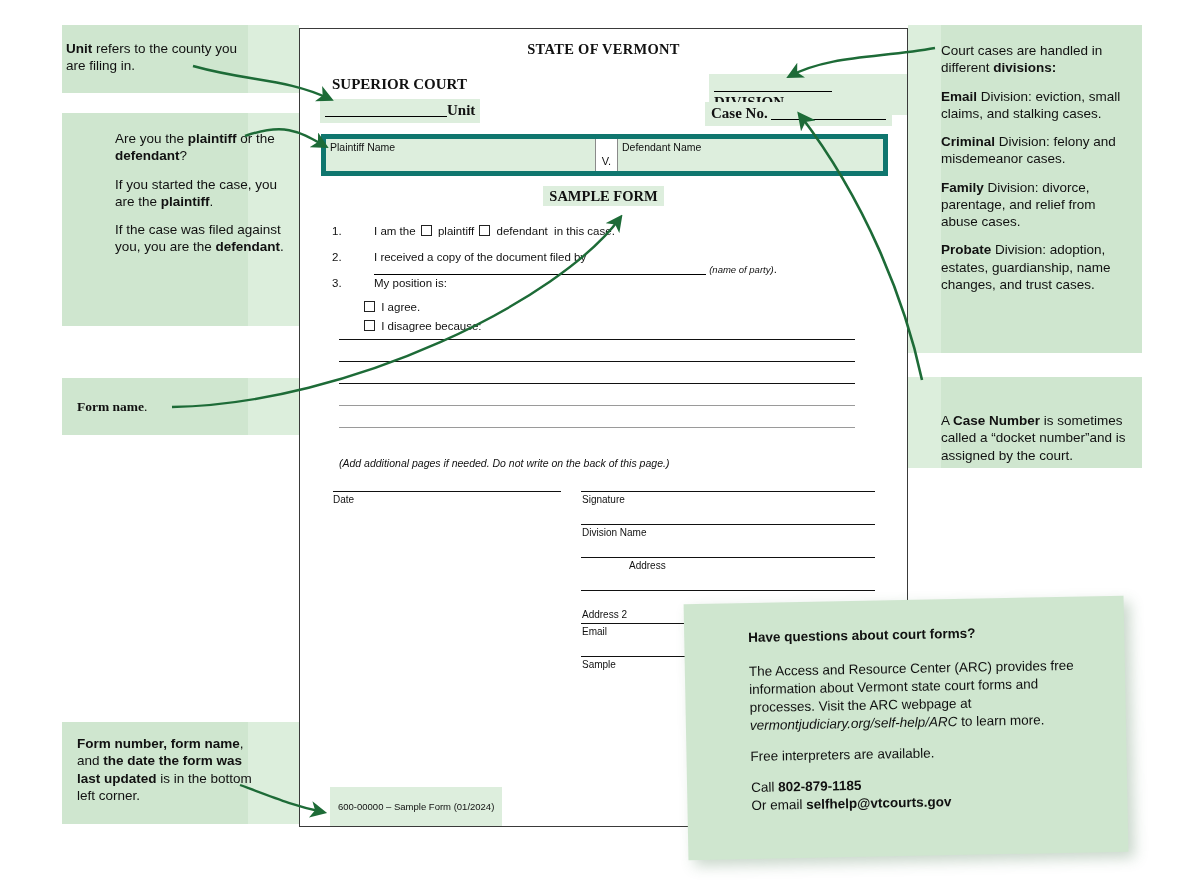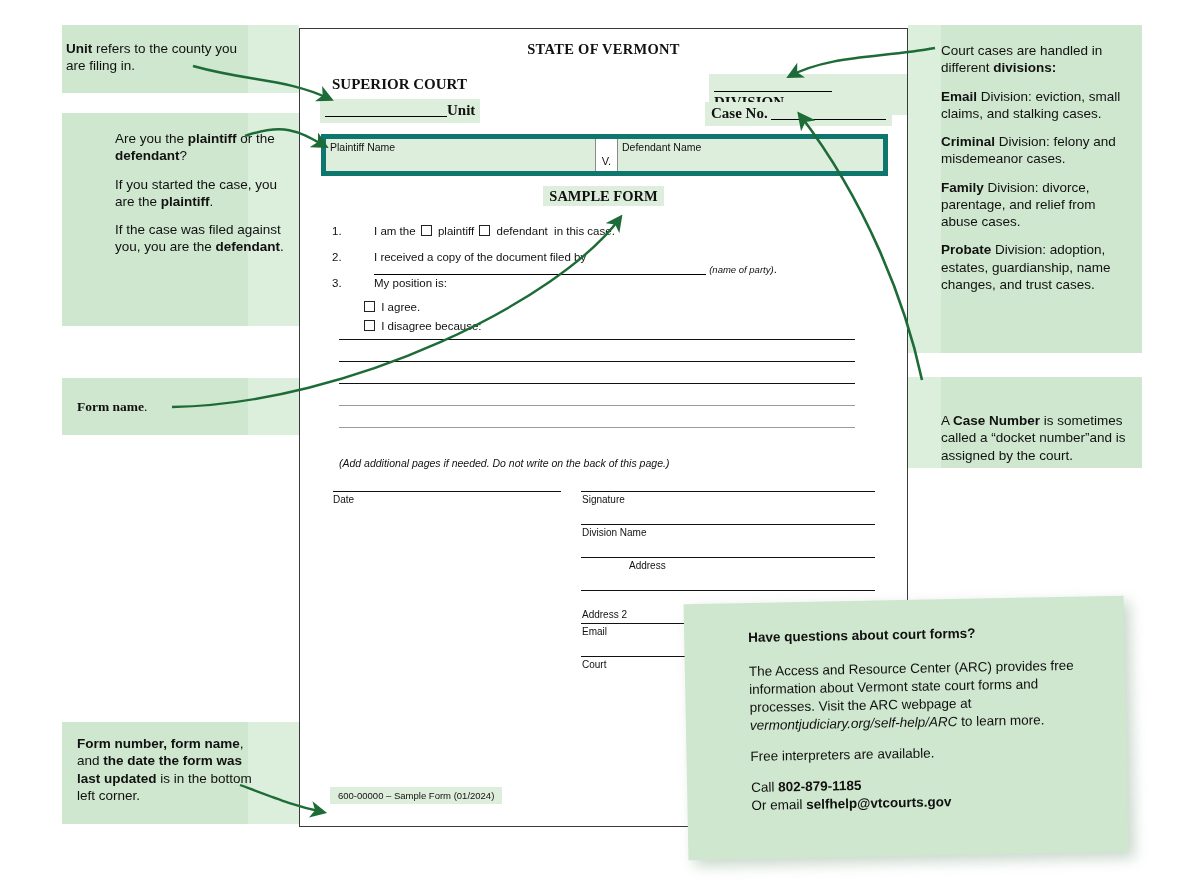--- a/index.html
+++ b/index.html
@@ -66,21 +66,21 @@
   .fill-blank{display:inline-block;border-bottom:1px solid #000;height:11px;
      vertical-align:-2px;}
   .ans-line{position:absolute;left:39px;width:516px;border-top:1px solid #111;}
   .ans-line.grey{border-top:1px solid #9a9a9a;}
   #addl-note{position:absolute;left:39px;top:428px;
      font-family:"Liberation Sans",sans-serif;font-style:italic;font-size:10.5px;}
 
   .sig-line{position:absolute;border-top:1px solid #111;}
   .sig-lbl{position:absolute;font-family:"Liberation Sans",sans-serif;font-size:10px;}
   #form-number{position:absolute;left:30px;top:758px;
-     font-family:"Liberation Sans",sans-serif;font-size:9.5px;padding:3px 8px;}
+     font-family:"Liberation Sans",sans-serif;font-size:9.5px;padding:14px 8px;}
 
   
   #arrows{position:absolute;left:0;top:0;width:1204px;height:887px;
      pointer-events:none;}
 
   
   #arc-box{position:absolute;left:686px;top:600px;width:440px;height:256px;
     background:#cfe6cf;
     box-shadow:6px 6px 14px rgba(60,110,70,.28);
     transform:rotate(-1.1deg);}
@@ -216,21 +216,21 @@
   <div class="sig-line" style="left:281px;top:528px;width:294px;"></div>
   <div class="sig-lbl" style="left:282px;top:531px;margin-left:47px;">Address</div>
 
   <div class="sig-line" style="left:281px;top:561px;width:294px;"></div>
   <div class="sig-lbl" style="left:282px;top:564px;margin-top:16px;">Address 2</div>
 
   <div class="sig-line" style="left:281px;top:594px;width:294px;"></div>
   <div class="sig-lbl" style="left:282px;top:597px;">Email</div>
 
   <div class="sig-line" style="left:281px;top:627px;width:294px;"></div>
-  <div class="sig-lbl" style="left:282px;top:630px;">Court</div>
+  <div class="sig-lbl" style="left:282px;top:630px;">Sample</div>
 
   <div id="form-number" class="hl">600-00000 – Sample Form (01/2024)</div>
 </div>
 
 <svg id="arrows" viewBox="0 0 1204 887">
   <defs>
     <marker id="ah" viewBox="0 0 12 12" refX="9" refY="6" markerWidth="7" markerHeight="7" orient="auto-start-reverse">
       <path d="M0,0 L12,6 L0,12 L3.2,6 Z" fill="#1d6b37"></path>
     </marker>
   </defs>

